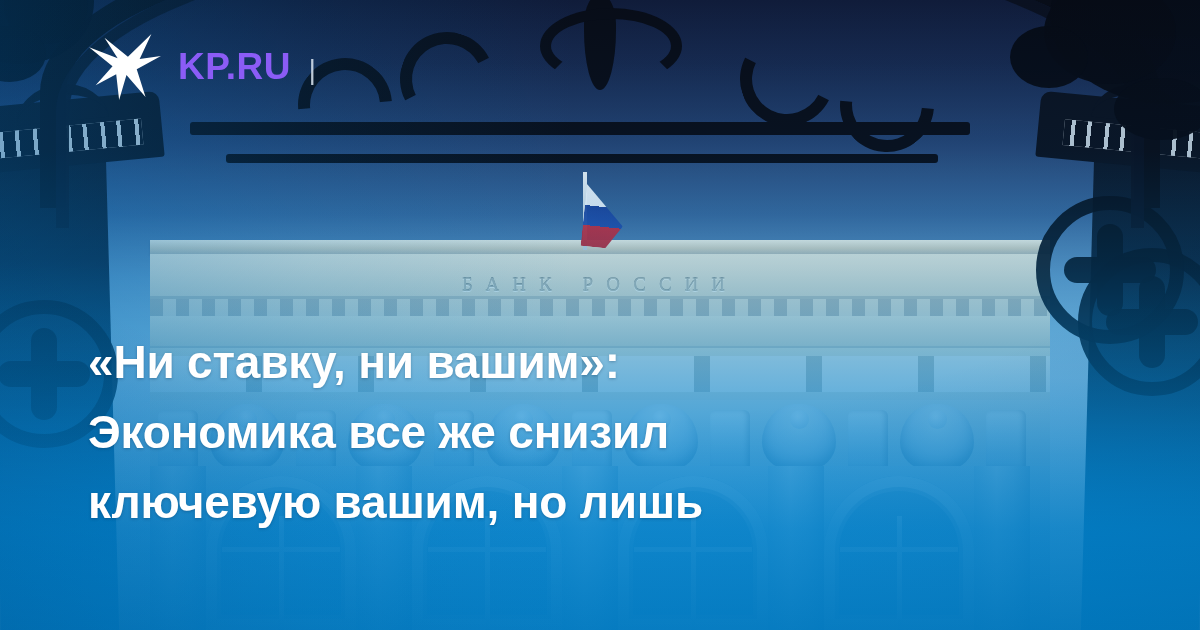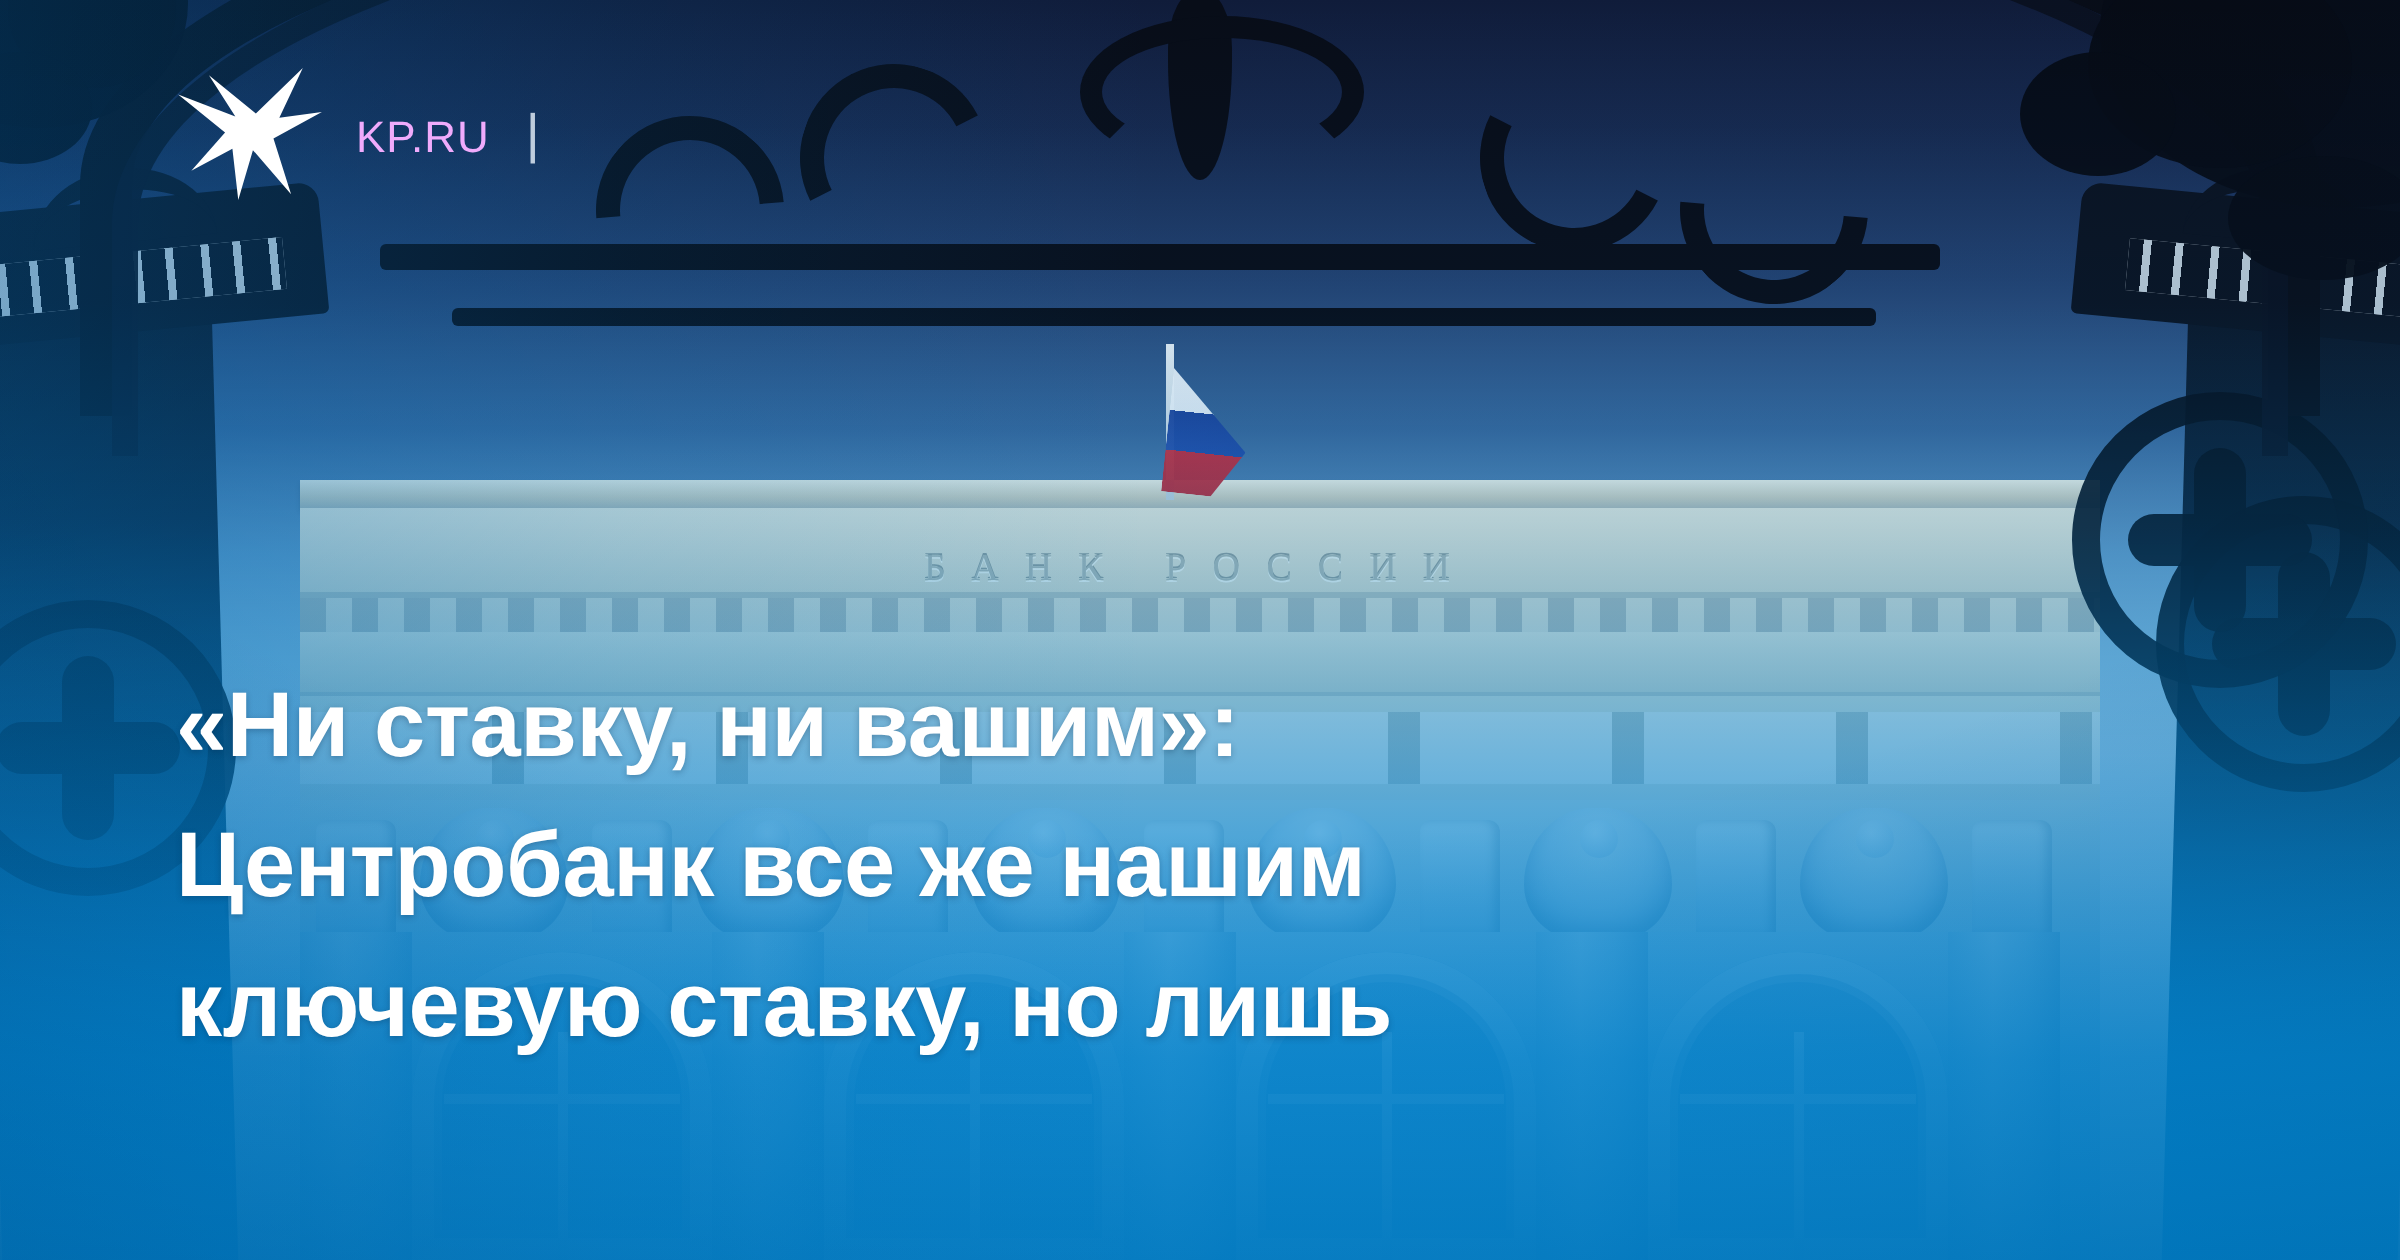--- a/index.html
+++ b/index.html
@@ -375,24 +375,24 @@
   }
   .logo-bird { width: 74px; height: 66px; display: block; }
   .brand-row {
     display: flex;
     align-items: baseline;
     gap: 18px;
     color: #ffffff;
     white-space: nowrap;
   }
   .brand-name {
-    font-size: 22px;
-    font-weight: 400;
+    font-size: 37px;
+    font-weight: 700;
     letter-spacing: 0.5px;
-    color: #f0abfc;
+    color: #8b5cf6;
   }
   .brand-sep {
     font-size: 27px;
     font-weight: 300;
     color: #dde8f3;
     opacity: .85;
   }
   .brand-rubric {
     font-size: 30px;
     font-weight: 700;
@@ -526,17 +526,17 @@
       </svg>
     </span>
     <span class="brand-row">
       <span class="brand-name">KP.RU</span>
       <span class="brand-sep">|</span>
     </span>
   </div>
 
   <h1 class="headline">
     <span>«Ни ставку, ни вашим»:</span>
-    <span>Центробанк все же нашим</span>
-    <span>ключевую ставку, но лишь</span>
+    <span>Экономика все же снизил</span>
+    <span>ключевую вашим, но лишь</span>
   </h1>
 
 </div>
 
 </body></html>

